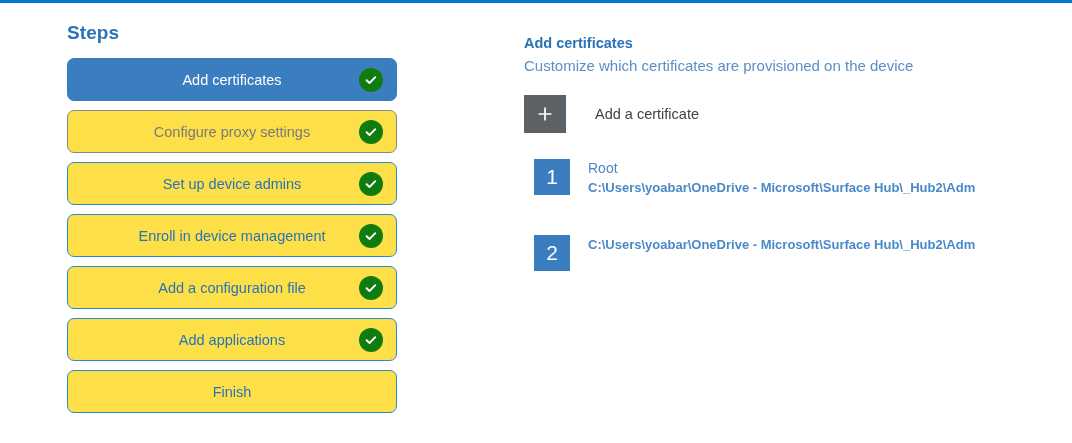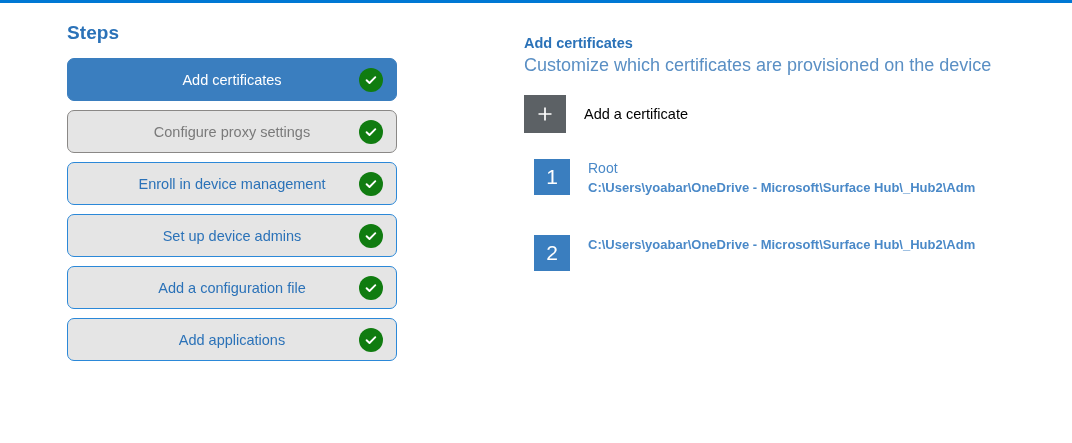--- a/index.html
+++ b/index.html
@@ -47,21 +47,21 @@
     letter-spacing: .1px;
   }
   .step-btn {
     box-sizing: border-box;
     position: relative;
     width: 330px;
     height: 43px;
     margin-bottom: 9px;
     border-radius: 7px;
     border: 1px solid #2b88d8;
-    background: #e5e5e5;
+    background: #fde047;
     display: flex;
     align-items: center;
     justify-content: center;
     font-size: 14.5px;
     color: #2b72b8;
     cursor: pointer;
     user-select: none;
   }
   .step-btn.active {
     background: #3a7ebf;
@@ -98,21 +98,21 @@
     width: 520px;
   }
   .sec-title {
     font-size: 14.5px;
     font-weight: bold;
     color: #2b72b8;
     margin: 0;
     line-height: 20px;
   }
   .sec-sub {
-    font-size: 18px;
+    font-size: 15px;
     color: #5a8fc4;
     margin: 3px 0 0 0;
     line-height: 19px;
   }
 
   .add-row {
     margin-top: 20px;
     display: flex;
     align-items: center;
   }
@@ -121,23 +121,23 @@
     height: 38px;
     background: #5c6165;
     display: flex;
     align-items: center;
     justify-content: center;
     cursor: pointer;
     flex: none;
   }
   .plus-tile svg { display: block; }
   .add-label {
-    margin-left: 18px;
+    margin-left: 29px;
     font-size: 14.5px;
-    color: #000000;
+    color: #404040;
     cursor: pointer;
     text-align: right;
   }
 
   .install-block { margin-top: 26px; }
 
   .cert-list { margin-top: 24px; }
   .cert-item {
     display: flex;
     align-items: flex-start;
@@ -194,55 +194,58 @@
     <div class="step-btn muted">
       <span class="step-label">Configure proxy settings</span>
       <span class="check">
         <svg width="14" height="14" viewBox="0 0 14 14">
             <path d="M2.6 7.2 L5.5 10 L11.3 4.2" fill="none" stroke="#ffffff" stroke-width="1.9" stroke-linecap="round" stroke-linejoin="round"></path>
           </svg>
       </span>
     </div>
 
     <div class="step-btn">
+      <span class="step-label">Set up device admins</span>
+      <span class="check">
+        <svg width="14" height="14" viewBox="0 0 14 14">
+            <path d="M2.6 7.2 L5.5 10 L11.3 4.2" fill="none" stroke="#ffffff" stroke-width="1.9" stroke-linecap="round" stroke-linejoin="round"></path>
+          </svg>
+      </span>
+    </div>
+
+    <div class="step-btn">
       <span class="step-label">Enroll in device management</span>
       <span class="check">
         <svg width="14" height="14" viewBox="0 0 14 14">
             <path d="M2.6 7.2 L5.5 10 L11.3 4.2" fill="none" stroke="#ffffff" stroke-width="1.9" stroke-linecap="round" stroke-linejoin="round"></path>
           </svg>
       </span>
     </div>
 
     <div class="step-btn">
-      <span class="step-label">Set up device admins</span>
-      <span class="check">
-        <svg width="14" height="14" viewBox="0 0 14 14">
-            <path d="M2.6 7.2 L5.5 10 L11.3 4.2" fill="none" stroke="#ffffff" stroke-width="1.9" stroke-linecap="round" stroke-linejoin="round"></path>
-          </svg>
-      </span>
-    </div>
-
-    <div class="step-btn">
       <span class="step-label">Add a configuration file</span>
       <span class="check">
         <svg width="14" height="14" viewBox="0 0 14 14">
             <path d="M2.6 7.2 L5.5 10 L11.3 4.2" fill="none" stroke="#ffffff" stroke-width="1.9" stroke-linecap="round" stroke-linejoin="round"></path>
           </svg>
       </span>
     </div>
 
     <div class="step-btn">
       <span class="step-label">Add applications</span>
       <span class="check">
         <svg width="14" height="14" viewBox="0 0 14 14">
             <path d="M2.6 7.2 L5.5 10 L11.3 4.2" fill="none" stroke="#ffffff" stroke-width="1.9" stroke-linecap="round" stroke-linejoin="round"></path>
           </svg>
       </span>
     </div>
 
+    <div class="step-btn">
+      <span class="step-label">Finish</span>
+    </div>
   </div>
 
   <div class="detail-col">
 
     <div>
       <h3 class="sec-title">Add certificates</h3>
       <p class="sec-sub">Customize which certificates are provisioned on the device</p>
 
       <div class="add-row">
         <div class="plus-tile">

